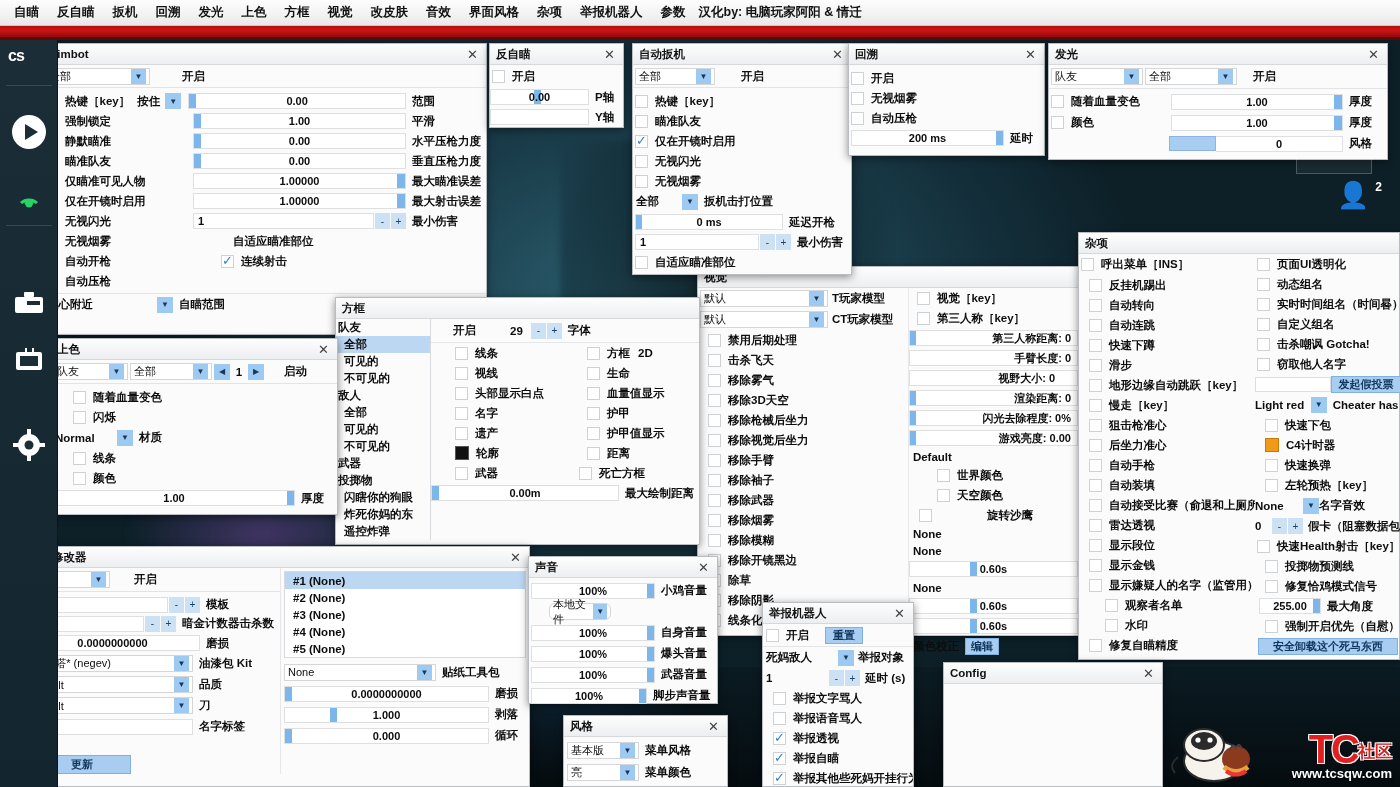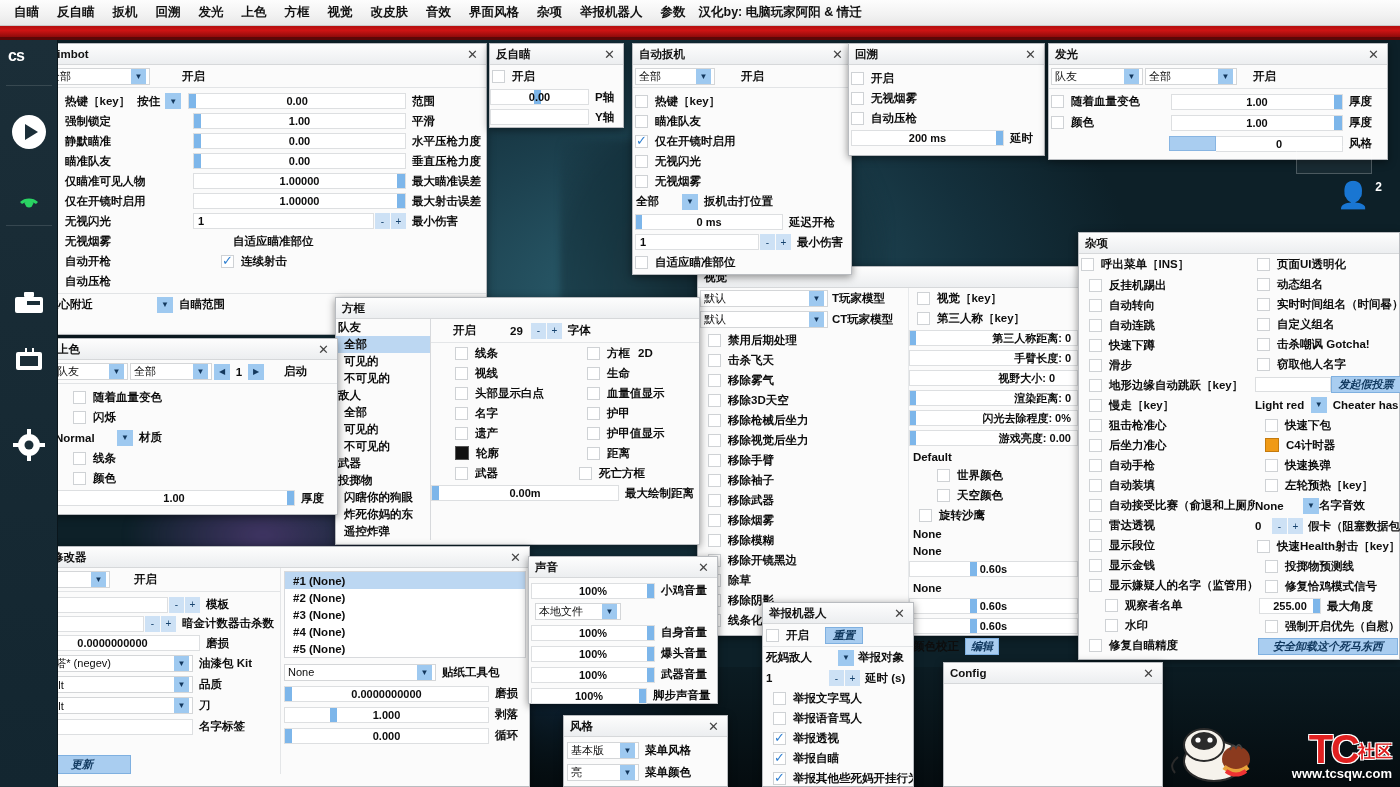--- a/index.html
+++ b/index.html
@@ -87,21 +87,21 @@
   .rlab { width:80px; padding-left:6px; font-weight:600; white-space:nowrap; }
 
   .pmrow { display:flex; align-items:center; height:19px; }
   .pmfield { flex:1; height:16px; background:#fff; border:1px solid #dddfe1; display:flex; align-items:center;
     padding-left:4px; font-size:11px; font-weight:700;}
   .pm { width:15px; height:16px; background:#cde1f5; color:#17436e; font-size:10px;
     display:flex; align-items:center; justify-content:center; margin-left:1px; cursor:pointer;}
 
   .btn-flat { background:#eef1f3; border:1px solid #d6d9dc; height:17px; display:flex; align-items:center;
     justify-content:center; font-weight:700; font-size:11px; cursor:pointer; }
-  .btn-blue { background:#a9cdf0; border:1px solid #7fb0e0; color:#10385f;font-style:italic; }
+  .btn-blue { background:#a9cdf0; border:1px solid #7fb0e0; color:#10385f; }
 
   .listbox { background:#fff; border:1px solid #d8dadd; overflow:hidden; }
   .litem { height:17px; padding-left:8px; display:flex; align-items:center; font-weight:600; font-size:11.5px; cursor:pointer;}
   .litem.sel { background:#bcd7f2; }
   .lhead { height:17px; padding-left:2px; display:flex; align-items:center; font-weight:700; font-size:11.5px;}
 
   .swatch { width:14px; height:14px; border:1px solid #555; flex:none; margin-right:7px; }
 
   
   #wm { position:absolute; right:8px; bottom:6px; z-index:55; display:flex; flex-direction:column; align-items:flex-end;}
@@ -765,21 +765,21 @@
         </div>
       <div class="lhead" style="padding-left:4px;">Default</div>
       <div class="crow" style="padding-left:28px;">
           <div class="cb"></div>
           <span class="clab">世界颜色</span>
         </div>
       <div class="crow" style="padding-left:28px;">
           <div class="cb"></div>
           <span class="clab">天空颜色</span>
         </div>
-      <div class="crow" style="padding-left:10px;">
+      <div class="crow" style="padding-left:10px;gap:48px;">
           <div class="cb"></div>
           <span class="clab">旋转沙鹰</span>
         </div>
       <div class="lhead" style="padding-left:4px;">None</div>
       <div class="lhead" style="padding-left:4px;">None</div>
       <div class="srow">
           <div class="slider" style="width:168px;justify-content:center;">
             <div class="fill" style="left:36%;width:7px;"></div>
             <span>0.60s</span>
           </div>
@@ -1069,21 +1069,21 @@
   </div>
   <div class="win-body">
     <div style="display:flex;align-items:center;height:21px;margin-top:2px;">
       <div class="slider" style="width:110px;margin-left:2px;">
         <div class="fill" style="left:auto;right:0;width:7px;"></div>
           <span>100%</span>
       </div>
       <span class="rlab" style="width:62px;">小鸡音量</span>
     </div>
     <div style="display:flex;align-items:center;height:21px;">
-      <div class="combo" style="width:86px;margin-left:6px;">
+      <div class="combo" style="width:62px;margin-left:20px;border-radius:6px;">
         <span>本地文件</span>
         <span class="caret">▼</span>
       </div>
     </div>
     <div style="display:flex;align-items:center;height:21px;">
       <div class="slider" style="width:110px;margin-left:2px;">
         <div class="fill" style="left:auto;right:0;width:7px;"></div>
           <span>100%</span>
       </div>
       <span class="rlab" style="width:62px;">自身音量</span>

